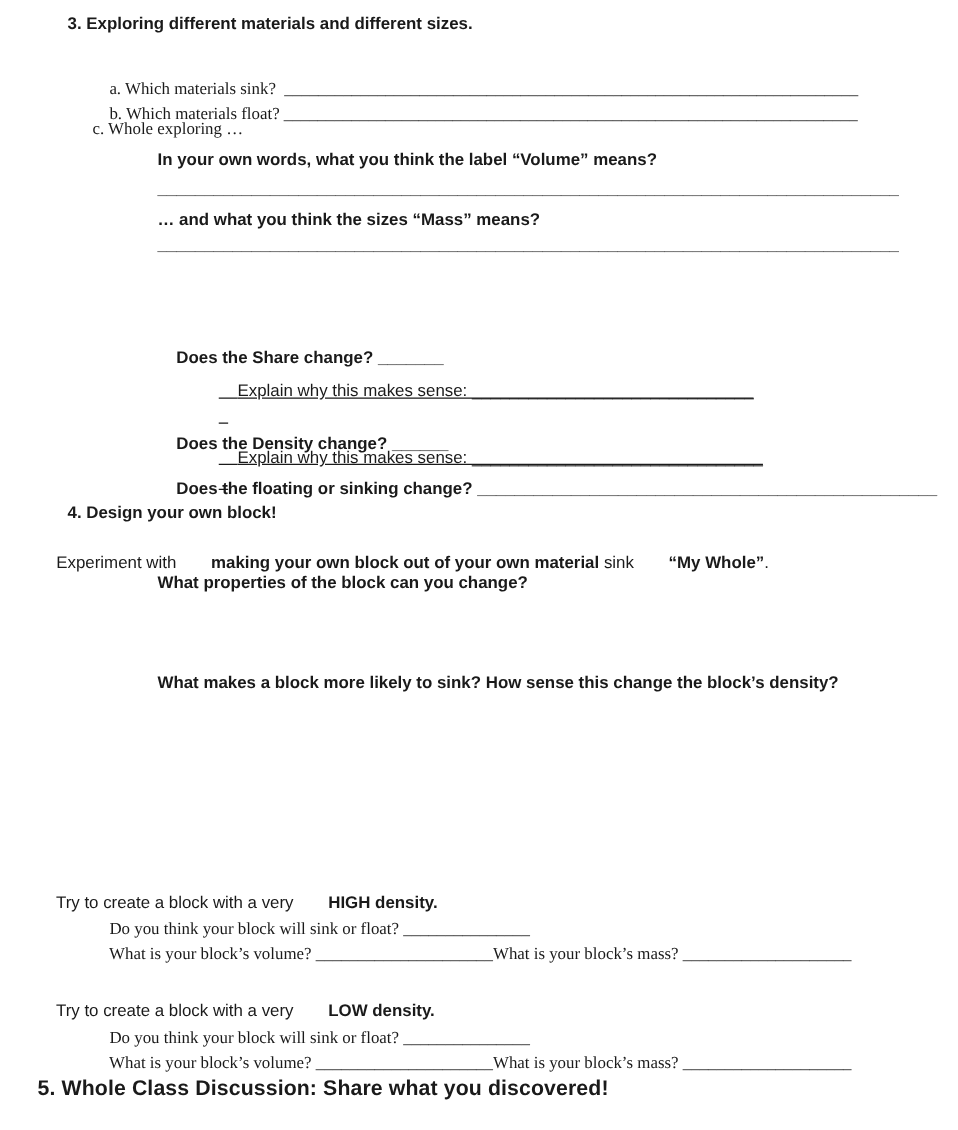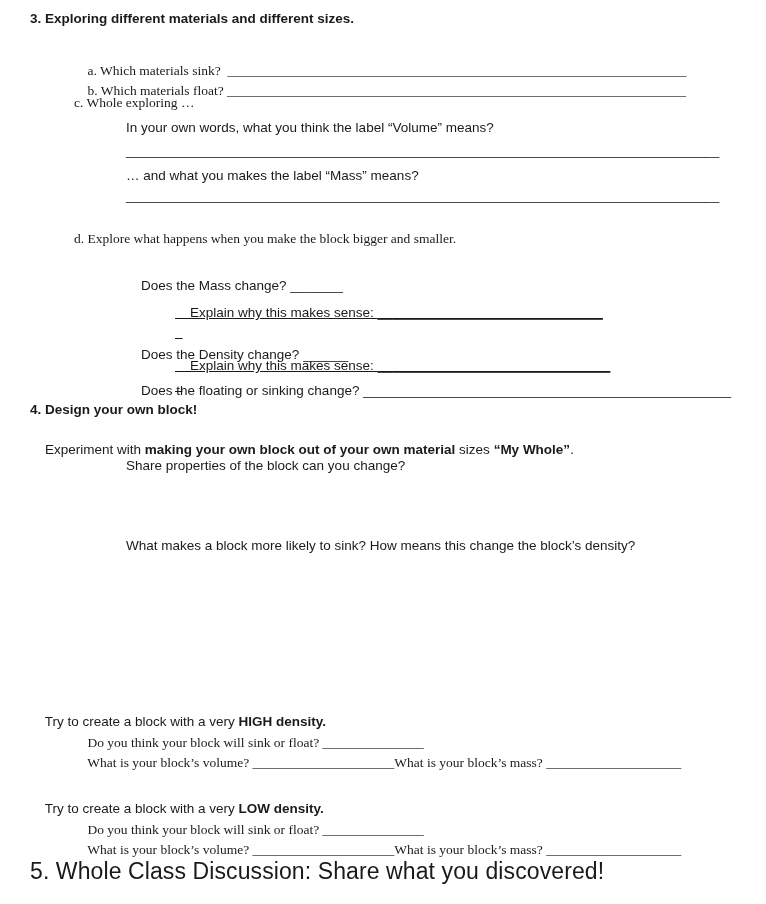--- a/index.html
+++ b/index.html
@@ -17,27 +17,27 @@
     color: #1a1a1a;
     overflow: hidden;
   }
   .row {
     position: absolute;
     white-space: pre;
     line-height: 20px;
   }
   .m  { left: 30px; }
   .l1 { left: 74px; font-family: Liberation Serif, serif; }
-  .l2 { left: 126px; }
+  .l2 { left: 126px; font-weight: bold; }
   .l3 { left: 175px; text-decoration: underline; }
-  .b  { font-weight: bold; }
+  .b  { font-weight: bold; margin-left: 24px; }
   .h5 {
-    font-size: 23px;
+    font-size: 17px;
     line-height: 24px;
-    font-weight: normal;
+    font-weight: bold;
     letter-spacing: 0.1px;
   }
   .blank { letter-spacing: 0; }
 </style>
 </head>
 <body>
 
 <div class="page">
 
   <div class="row m b" style="top:9px">3. Exploring different materials and different sizes.</div>
@@ -49,28 +49,27 @@
   <div class="row l1" style="top:61px">
     <span>b. Which materials float? </span><span class="blank">____________________________________________________________________</span>
   </div>
 
   <div class="row l1" style="top:93px">c. Whole exploring …</div>
 
   <div class="row l2" style="top:118px">In your own words, what you think the label “Volume” means?</div>
 
   <div class="row l2 blank" style="top:141px">_______________________________________________________________________________</div>
 
-  <div class="row l2" style="top:166px">… and what you makes the label “Mass” means?</div>
+  <div class="row l2" style="top:166px">… and what you think the sizes “Mass” means?</div>
 
   <div class="row l2 blank" style="top:186px">_______________________________________________________________________________</div>
 
-  <div class="row l1" style="top:229px">d. Explore what happens when you make the block bigger and smaller.</div>
 
   <div class="row l2" style="top:256px">
-    <span>Does the Mass change? </span><span class="blank">_______</span>
+    <span>Does the Share change? </span><span class="blank">_______</span>
   </div>
 
   <div class="row l3" style="top:283px">
     <span>Explain why this makes sense: </span><span class="blank">______________________________</span>
   </div>
 
   <div class="row l2" style="top:325px">
     <span>Does the Density change? </span><span class="blank">______</span>
   </div>
 
@@ -78,26 +77,26 @@
     <span>Explain why this makes sense: </span><span class="blank">_______________________________</span>
   </div>
 
   <div class="row l2" style="top:361px">
     <span>Does the floating or sinking change? </span><span class="blank">_________________________________________________</span>
   </div>
 
   <div class="row m b" style="top:400px">4. Design your own block!</div>
 
   <div class="row m" style="top:420px">
-    <span>Experiment with </span><span class="b">making your own block out of your own material</span><span> sizes </span><span class="b">“My Whole”</span><span>.</span>
+    <span>Experiment with </span><span class="b">making your own block out of your own material</span><span> sink </span><span class="b">“My Whole”</span><span>.</span>
   </div>
 
-  <div class="row l2" style="top:456px">Share properties of the block can you change?</div>
+  <div class="row l2" style="top:456px">What properties of the block can you change?</div>
 
-  <div class="row l2" style="top:536px">What makes a block more likely to sink? How means this change the block’s density?</div>
+  <div class="row l2" style="top:536px">What makes a block more likely to sink? How sense this change the block’s density?</div>
 
 
   <div class="row m" style="top:692px">
     <span>Try to create a block with a very </span><span class="b">HIGH density.</span>
   </div>
 
   <div class="row l1" style="top:713px">
     <span>Do you think your block will sink or float? </span><span class="blank">_______________</span>
   </div>
 

